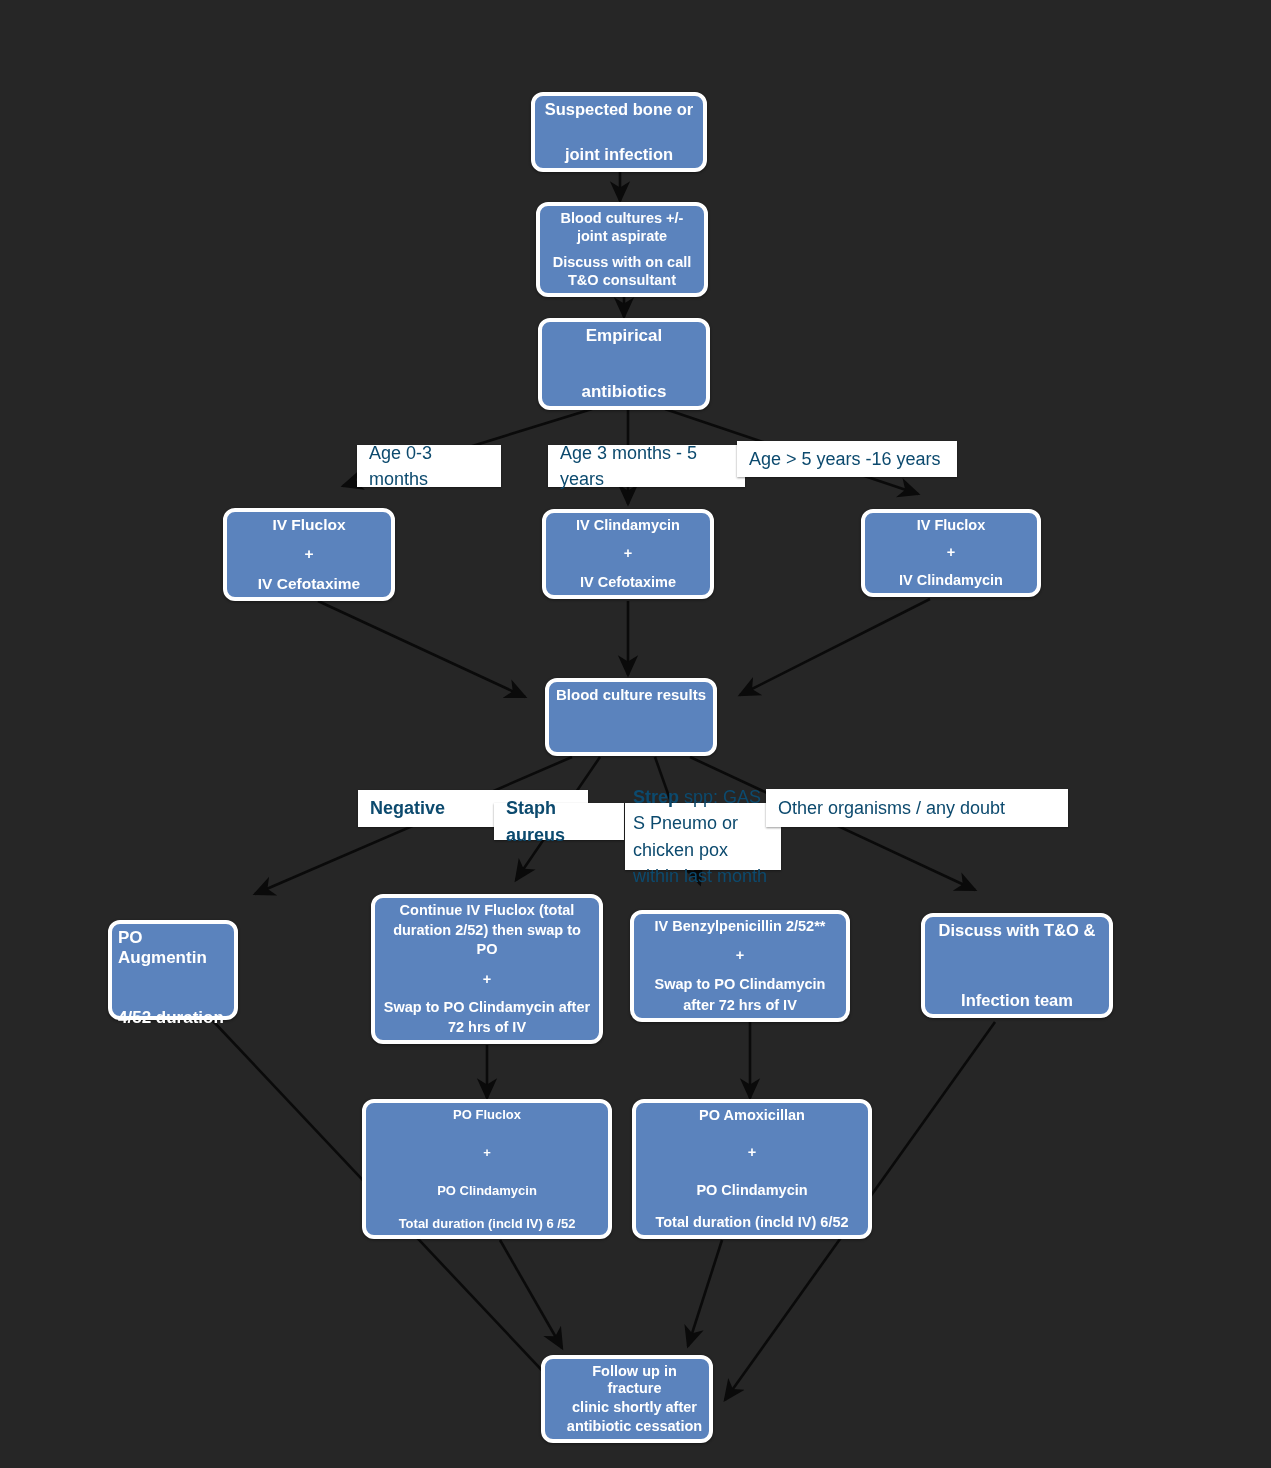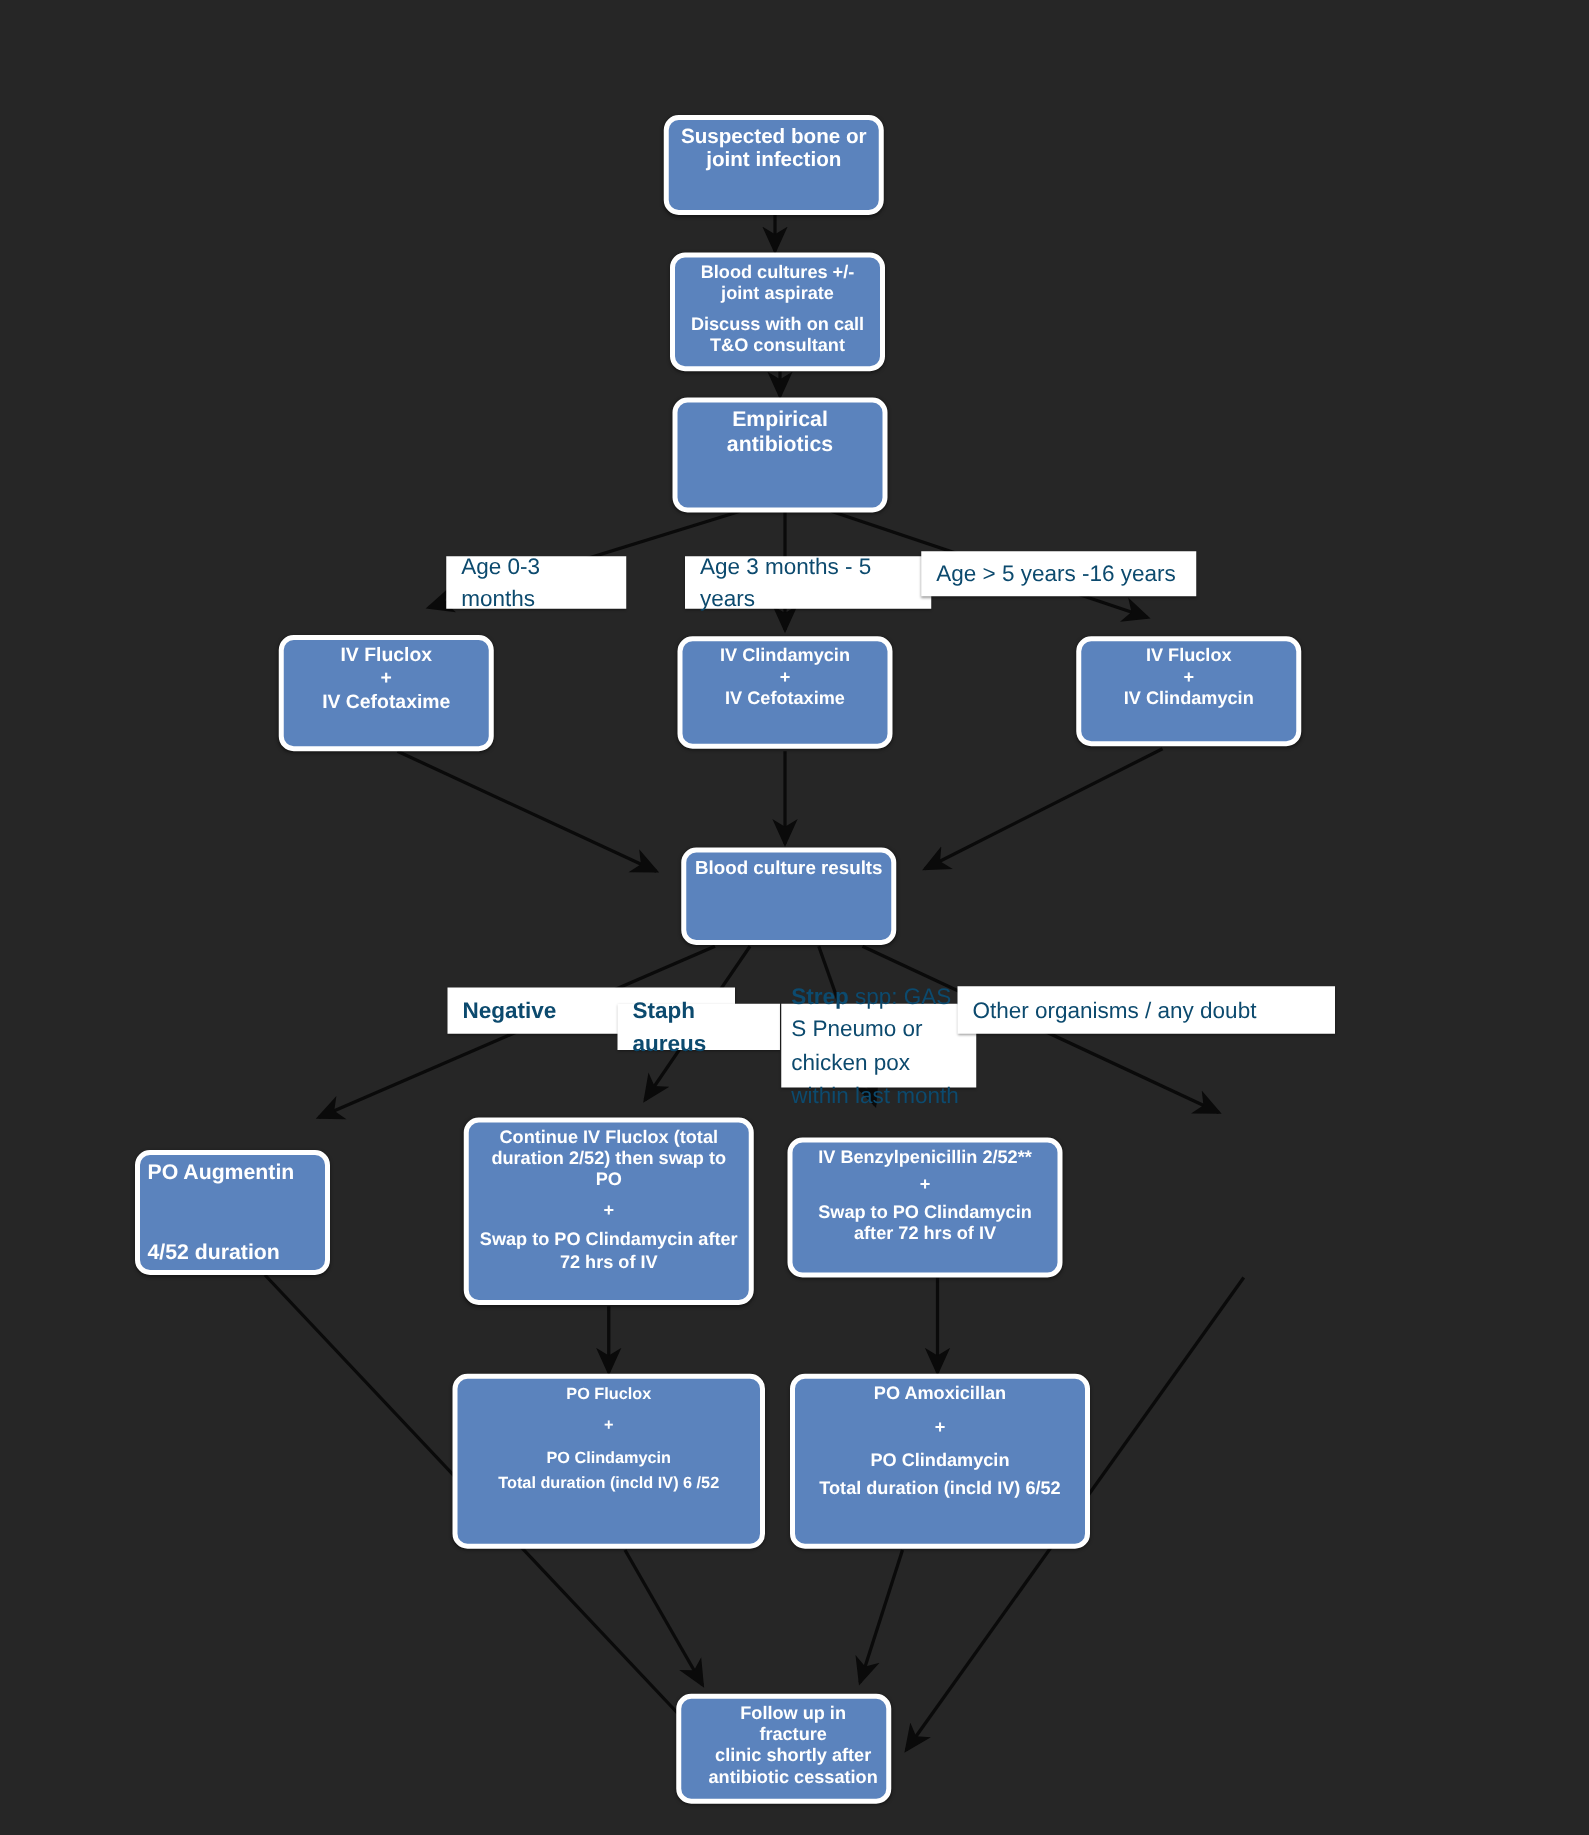--- a/index.html
+++ b/index.html
@@ -54,21 +54,21 @@
     box-sizing: border-box;
     background: #5b83bd;
     border: 4px solid #ffffff;
     border-radius: 12px;
     color: #ffffff;
     font-weight: bold;
     text-align: center;
     display: flex;
     flex-direction: column;
     align-items: center;
-    justify-content: flex-start;
+    justify-content: space-between;
     z-index: 2;
     padding: 4px 6px;
     line-height: 1.18;
     box-shadow: 0 1px 3px rgba(0,0,0,0.45);
   }
   .node .ln { display: block; width: 100%; }
   .node .gap { height: 8px; }
 
   
   .label-box {
@@ -189,21 +189,21 @@
   <div class="label-box bold" style="left:494px; top:803px; width:130px; height:37px;">
     <span>Staph aureus</span>
   </div>
   <div class="label-box" style="left:625px; top:803px; width:156px; height:67px; padding:6px 8px;">
     <span><span class="b">Strep</span><span> spp: GAS / S Pneumo or chicken pox within last month</span></span>
   </div>
   <div class="label-box" style="left:766px; top:789px; width:302px; height:38px;">
     <span>Other organisms / any doubt</span>
   </div>
 
-  <div class="node" style="left:108px; top:920px; width:156px; height:100px; font-size:17px; align-items:flex-start; text-align:left; ">
+  <div class="node" style="left:108px; top:920px; width:130px; height:100px; font-size:17px; align-items:flex-start; text-align:left; ">
     <span class="ln" style="text-align:left;">PO Augmentin</span>
     <span class="gap" style="height:6px;"></span>
     <span class="ln" style="text-align:left;margin-top:40px;">4/52 duration</span>
   </div>
 
   <div class="node" style="left:371px; top:894px; width:232px; height:150px; font-size:14.5px;">
     <span class="ln">Continue IV Fluclox (total</span>
     <span class="ln">duration 2/52) then swap to</span>
     <span class="ln">PO</span>
     <span class="gap"></span>
@@ -215,20 +215,24 @@
 
   <div class="node" style="left:630px; top:910px; width:220px; height:112px; font-size:14.5px;">
     <span class="ln">IV Benzylpenicillin 2/52**</span>
     <span class="gap" style="height:5px;"></span>
     <span class="ln">+</span>
     <span class="gap" style="height:5px;"></span>
     <span class="ln">Swap to PO Clindamycin</span>
     <span class="ln">after 72 hrs of IV</span>
   </div>
 
+  <div class="node" style="left:921px; top:913px; width:192px; height:105px; font-size:16.5px;">
+    <span class="ln">Discuss with T&amp;O &amp;</span>
+    <span class="ln">Infection team</span>
+  </div>
 
   <div class="node" style="left:362px; top:1099px; width:250px; height:140px; font-size:13px;">
     <span class="ln">PO Fluclox</span>
     <span class="gap" style="height:10px;"></span>
     <span class="ln">+</span>
     <span class="gap" style="height:10px;"></span>
     <span class="ln">PO Clindamycin</span>
     <span class="gap" style="height:5px;"></span>
     <span class="ln">Total duration (incld IV) 6 /52</span>
   </div>

